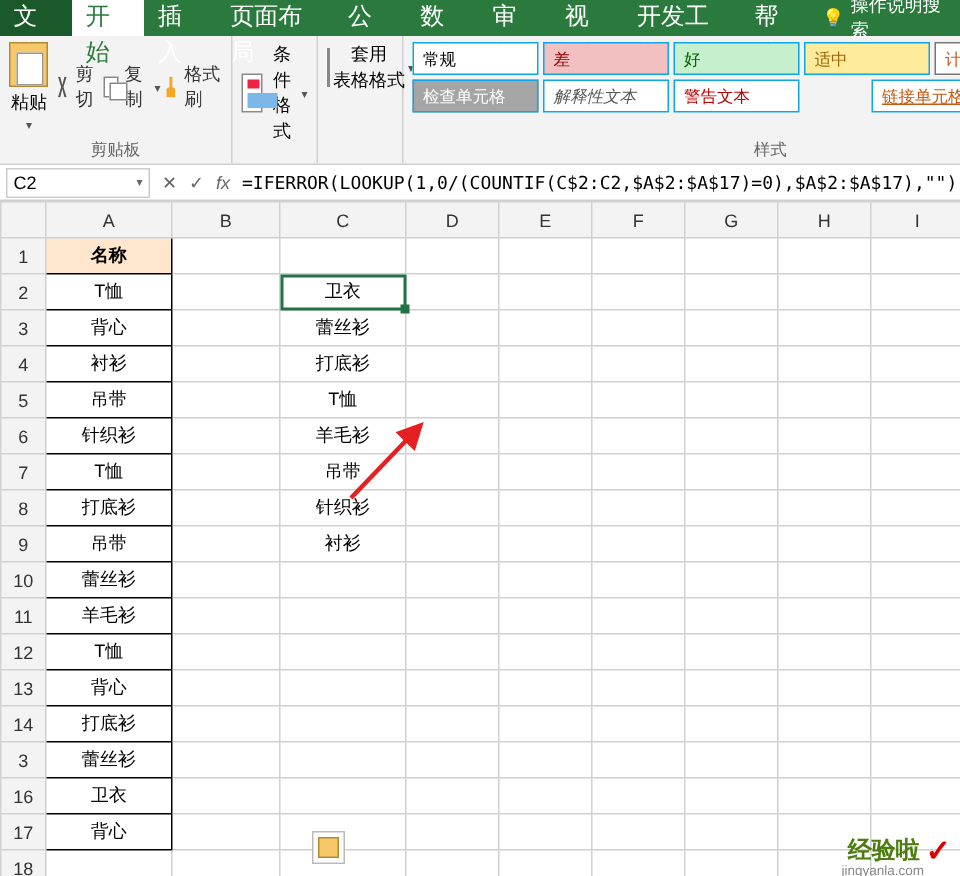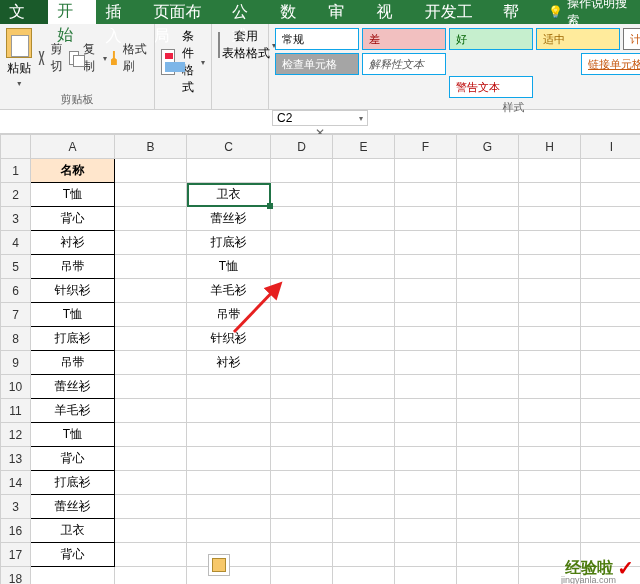--- a/index.html
+++ b/index.html
@@ -104,28 +104,27 @@
     width:84px; height:22px; border:1px solid #0ea5e9; display:flex; align-items:center;
     padding-left:6px; font-size:11px; cursor:pointer; background:#fff;
   }
   .sc-normal { }
   .sc-bad { background:#f2c0c0; color:#900; }
   .sc-good { background:#c6efce; color:#006100; }
   .sc-neutral { background:#ffeb9c; color:#9c6500; }
   .sc-calc { color:#c65911; border:1px solid #777; }
   .sc-check { background:#a5a5a5; color:#fff; }
   .sc-explain { color:#595959; font-style:italic; }
-  .sc-warn { color:#b00;margin-top:23px; }
+  .sc-warn { color:#b00; }
   .sc-link { color:#c65911; text-decoration:underline;margin-left:45px; }
   .sc-output { border:1px solid #777; color:#333; }
   
   .fxbar {
     display:flex; align-items:center; height:24px; border-bottom:1px solid #d0d0d0;
     background:#fff;
-    flex-direction:column;
   }
   .namebox {
     width:96px; height:20px; border:1px solid #ccc; margin:0 4px 0 4px;
     background:#fff; display:flex; align-items:center; padding-left:4px;
     justify-content:space-between;
   }
   .namebox .tri { font-size:8px; color:#666; padding-right:4px;}
   .fx-btn { width:18px; text-align:center; color:#666; cursor:pointer; font-size:12px;}
   .fx-label { font-style:italic; color:#666; padding:0 4px; }
   .fx-input {
@@ -275,20 +274,21 @@
 </div>
 
 <div class="fxbar">
   <div class="namebox">
     <span>C2</span>
     <span class="tri">▾</span>
   </div>
   <div class="fx-btn">✕</div>
   <div class="fx-btn">✓</div>
   <div class="fx-label">fx</div>
+  <input class="fx-input" value="=IFERROR(LOOKUP(1,0/(COUNTIF(C$2:C2,$A$2:$A$17)=0),$A$2:$A$17),&quot;&quot;)" style="">
 </div>
 
 <div class="grid">
 <table class="sheet">
   <colgroup>
     <col style="width:30px">
     <col class="colA">
         <col class="colB">
         <col class="colC">
     <col class="colO">

